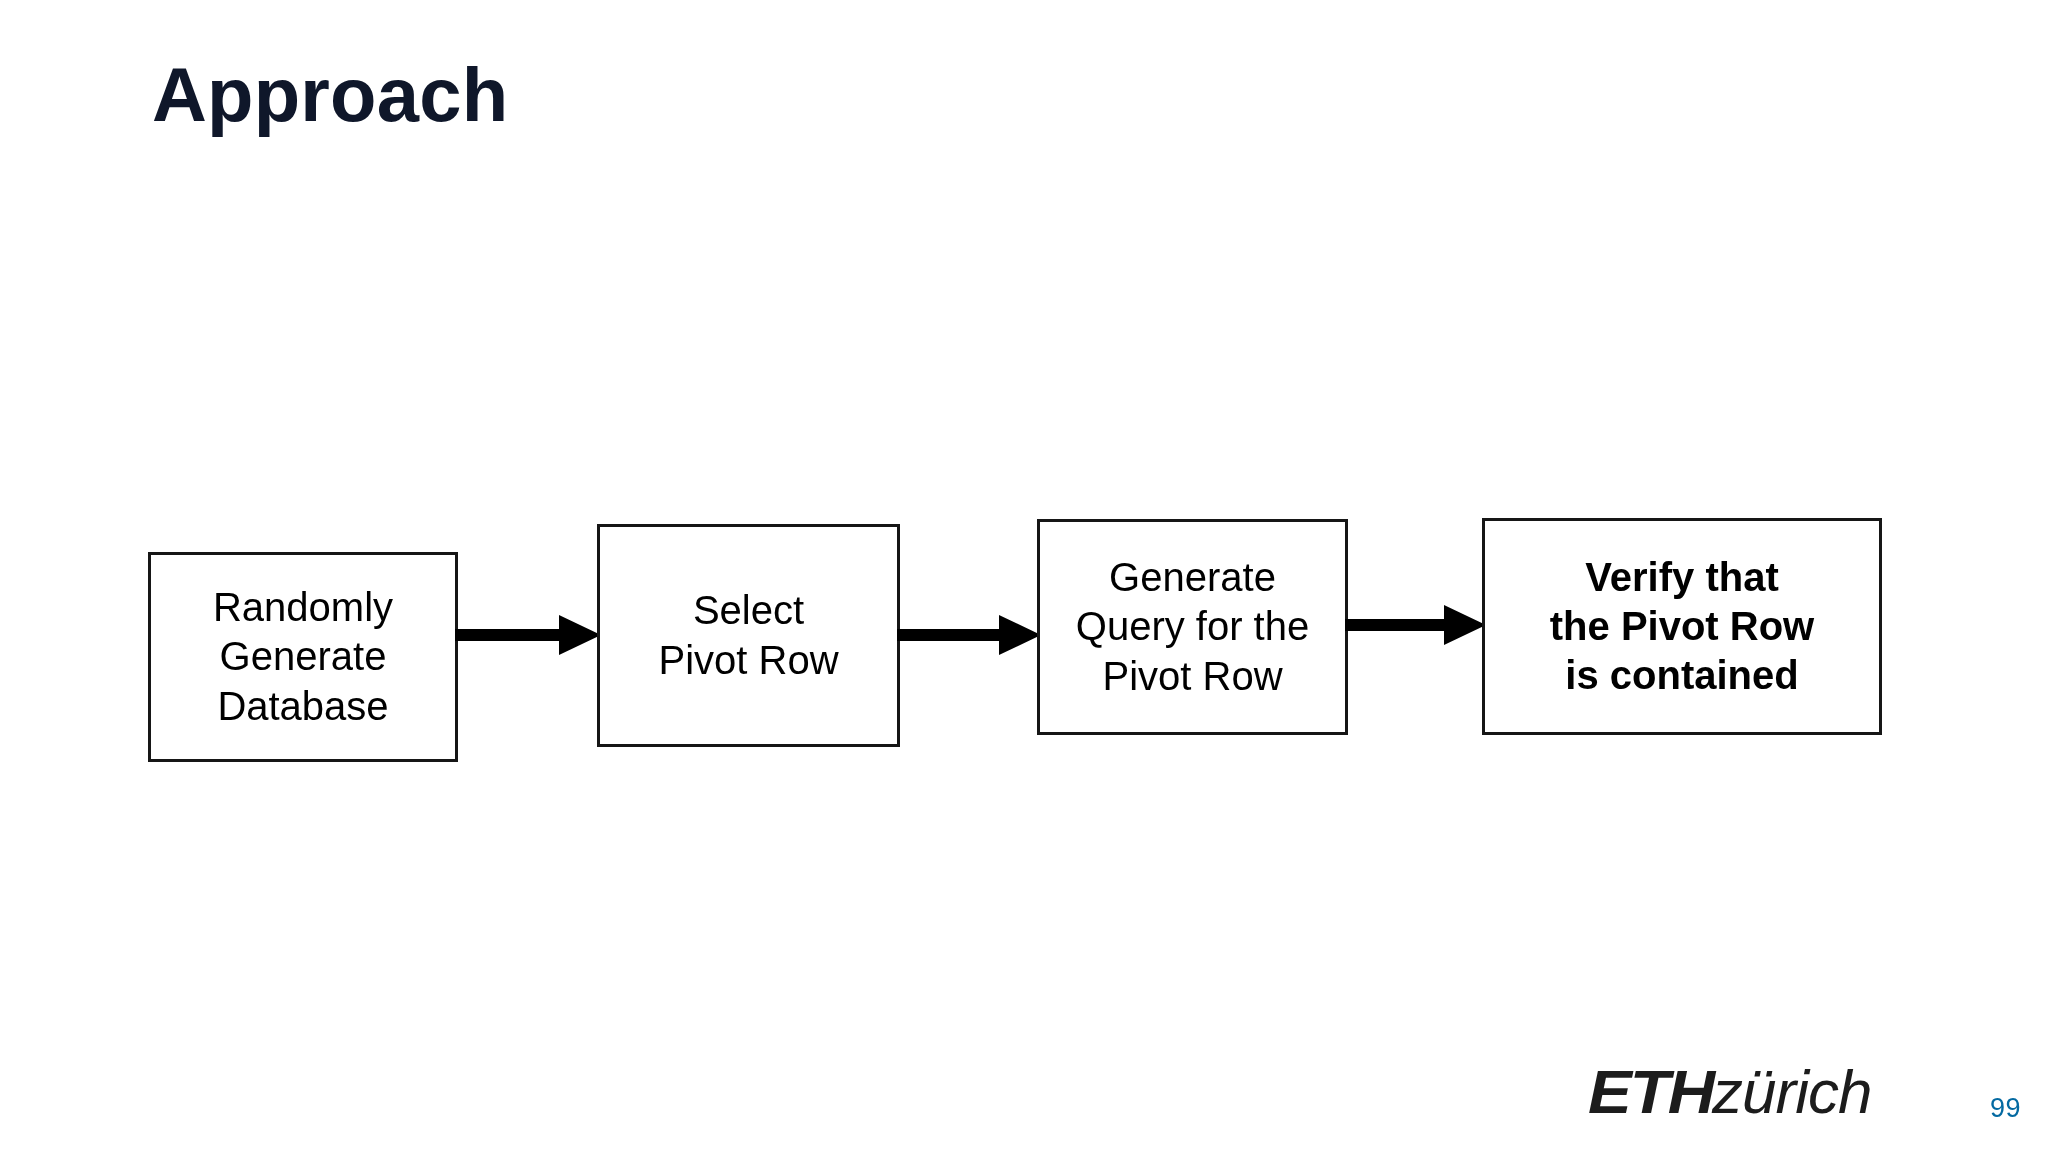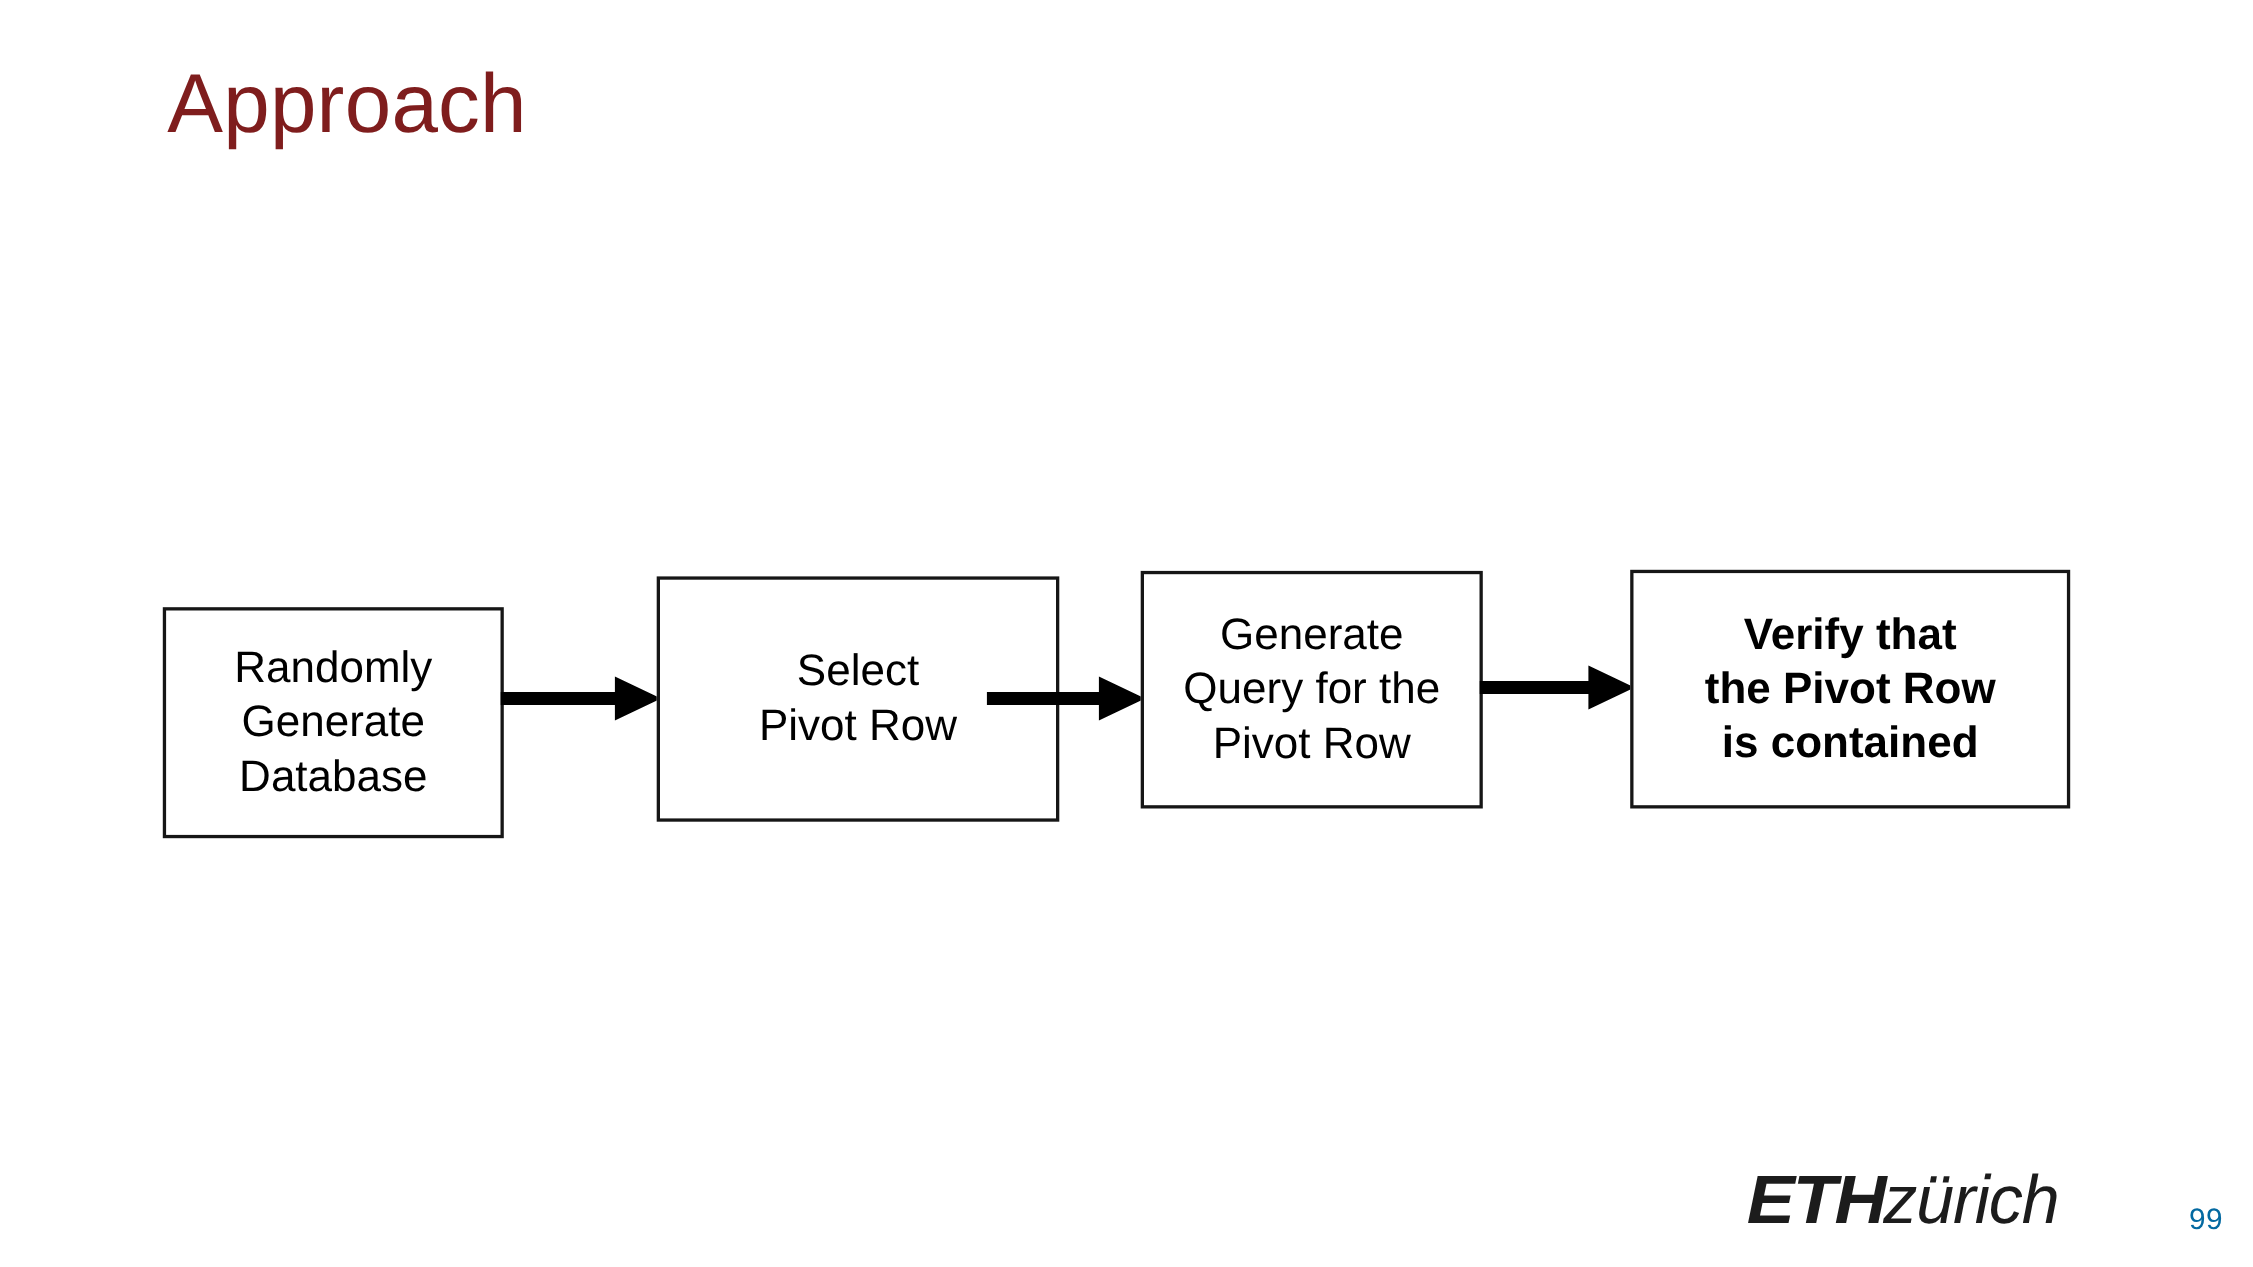--- a/index.html
+++ b/index.html
@@ -21,24 +21,24 @@
     inset: 0;
     background: #ffffff;
   }
 
   
   .slide-title {
     position: absolute;
     left: 152px;
     top: 52px;
     font-size: 76px;
-    font-weight: 400;
+    font-weight: 700;
     line-height: 1.12;
     letter-spacing: 0.2px;
-    color: #7f1d1d;
+    color: #0f172a;
     white-space: nowrap;
   }
 
   
   .flow {
     position: absolute;
     left: 0;
     top: 0;
     width: 2048px;
     height: 1152px;
@@ -59,21 +59,21 @@
     font-weight: 400;
     color: #000000;
   }
   .flow-box .line {
     display: block;
     white-space: nowrap;
     padding: 1px 0;
   }
 
   .box-1 { left: 148px;  top: 552px; width: 310px; height: 210px; }
-  .box-2 { left: 597px;  top: 524px; width: 366px; height: 223px; }
+  .box-2 { left: 597px;  top: 524px; width: 303px; height: 223px; }
   .box-3 { left: 1037px; top: 519px; width: 311px; height: 216px; }
   .box-4 { left: 1482px; top: 518px; width: 400px; height: 217px; font-weight: bold; }
 
   
   .flow-arrow {
     position: absolute;
     display: block;
   }
   .arrow-1 { left: 455px;  top: 612px; width: 146px; height: 46px; }
   .arrow-2 { left: 897px;  top: 612px; width: 144px; height: 46px; }

